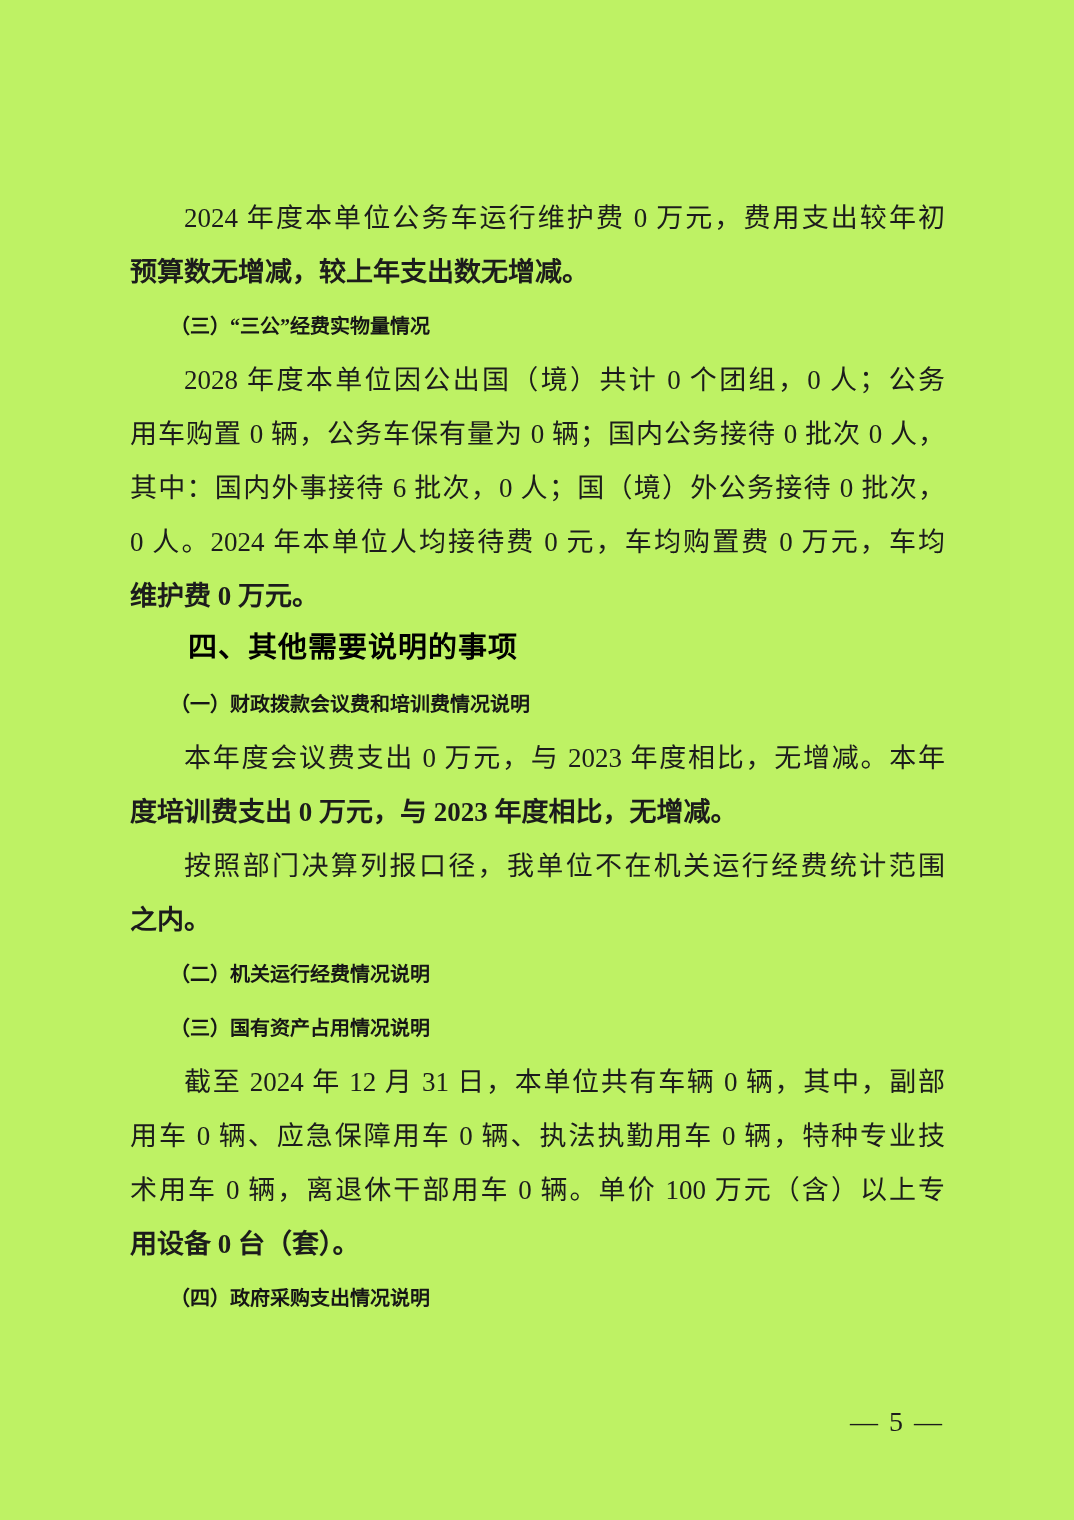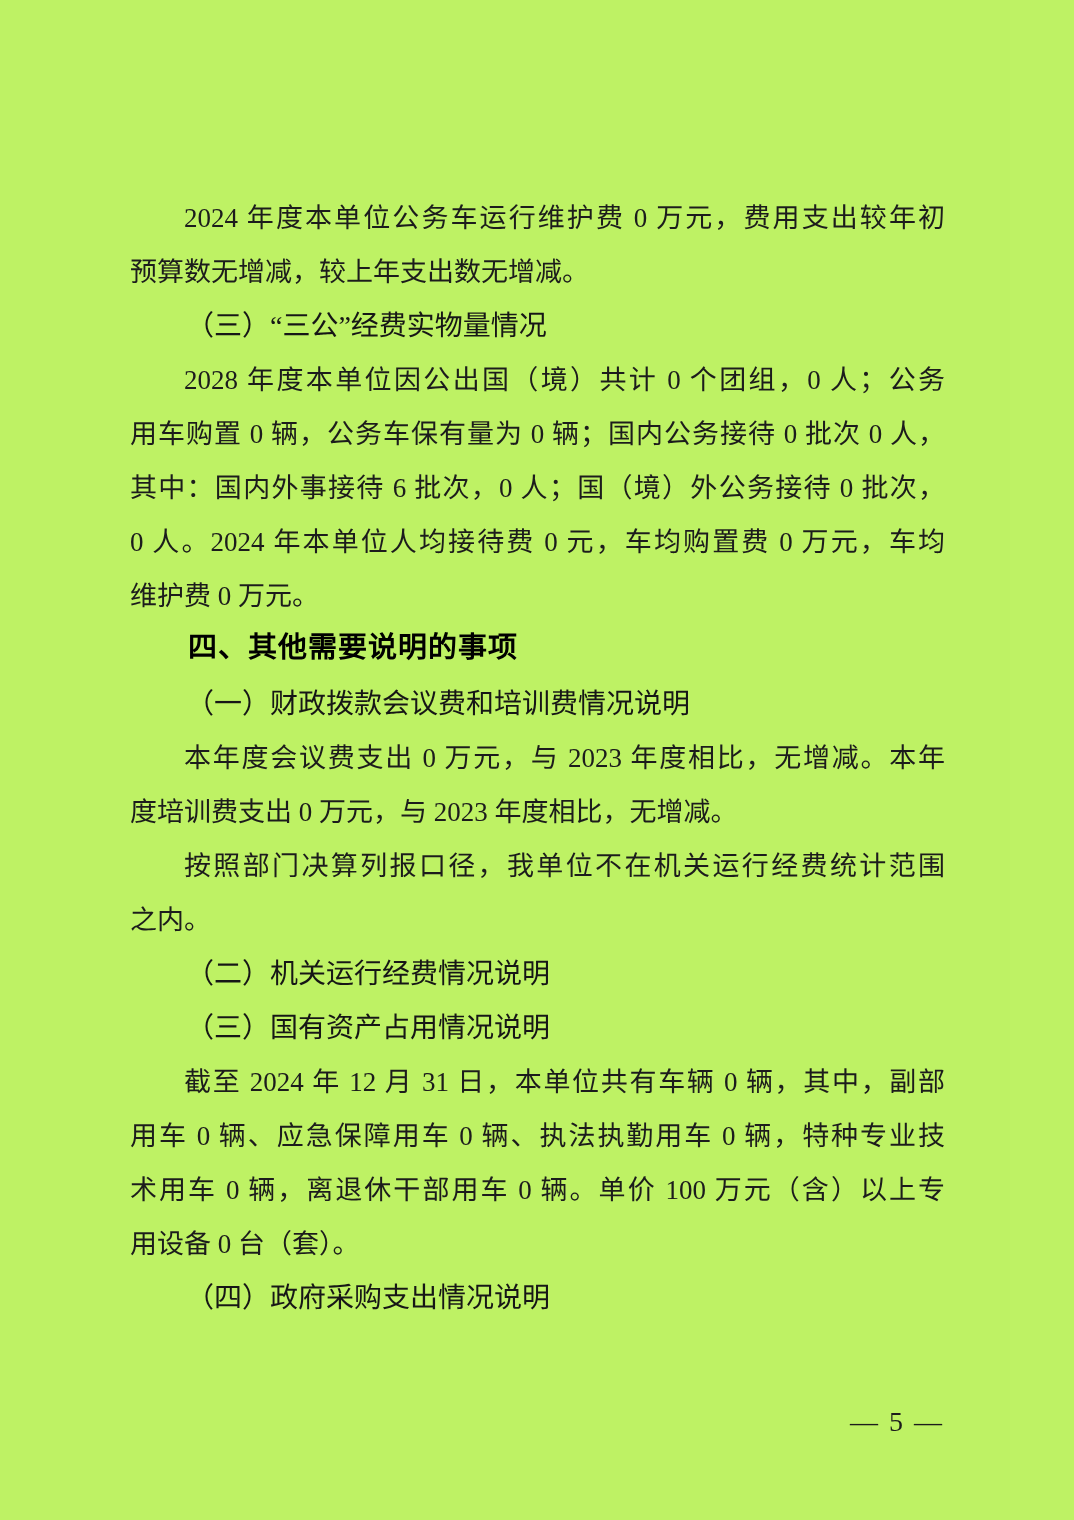--- a/index.html
+++ b/index.html
@@ -29,32 +29,32 @@
     font-size: 27px;
     line-height: 54px;
     height: 54px;
     overflow: hidden;
     text-align: justify;
     text-align-last: justify;
     text-justify: inter-ideograph;
     white-space: normal;
   }
   .line.first { text-indent: 2em; }
-  .line.last  { text-align-last: left; }
+  .line.last  { text-align-last: left; font-weight: bold; }
   
   .para.section-heading .line {
     font-family: Liberation Mono, monospace;
     font-weight: 700;
     font-size: 29px;
     color: #000000;
     letter-spacing: 1px;
   }
   
   .para.subheading .line {
-    font-size: 28px;
+    font-size: 20px;
     color: #161616;
   }
   .footer {
     position: absolute;
     top: 1402px;
     right: 130px;
     font-size: 28px;
     line-height: 40px;
     color: #1c1c1c;
     letter-spacing: 2px;

